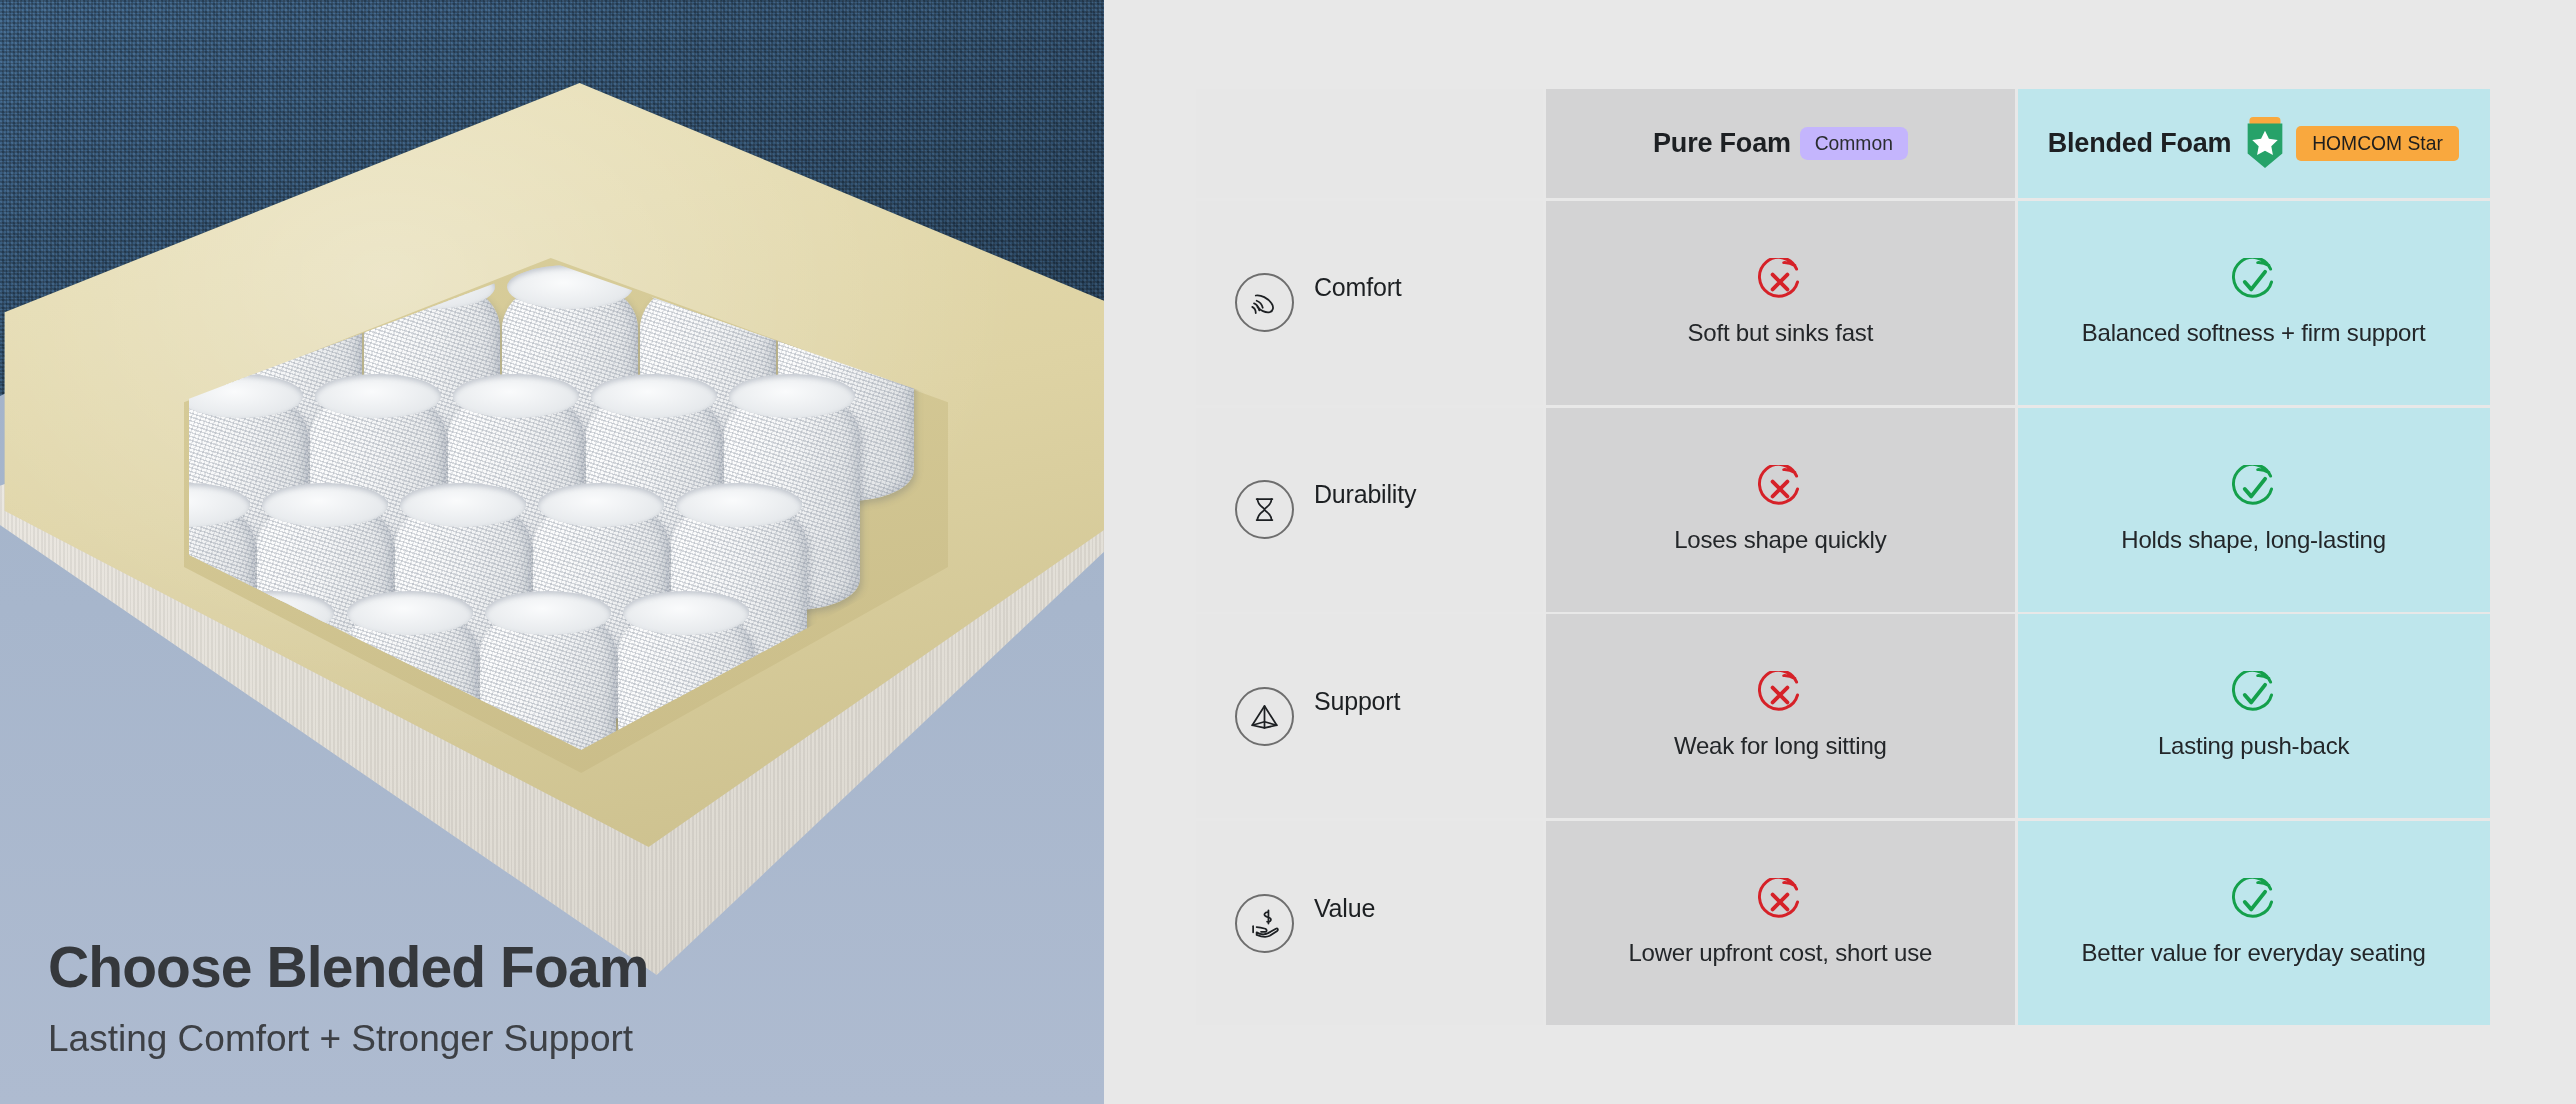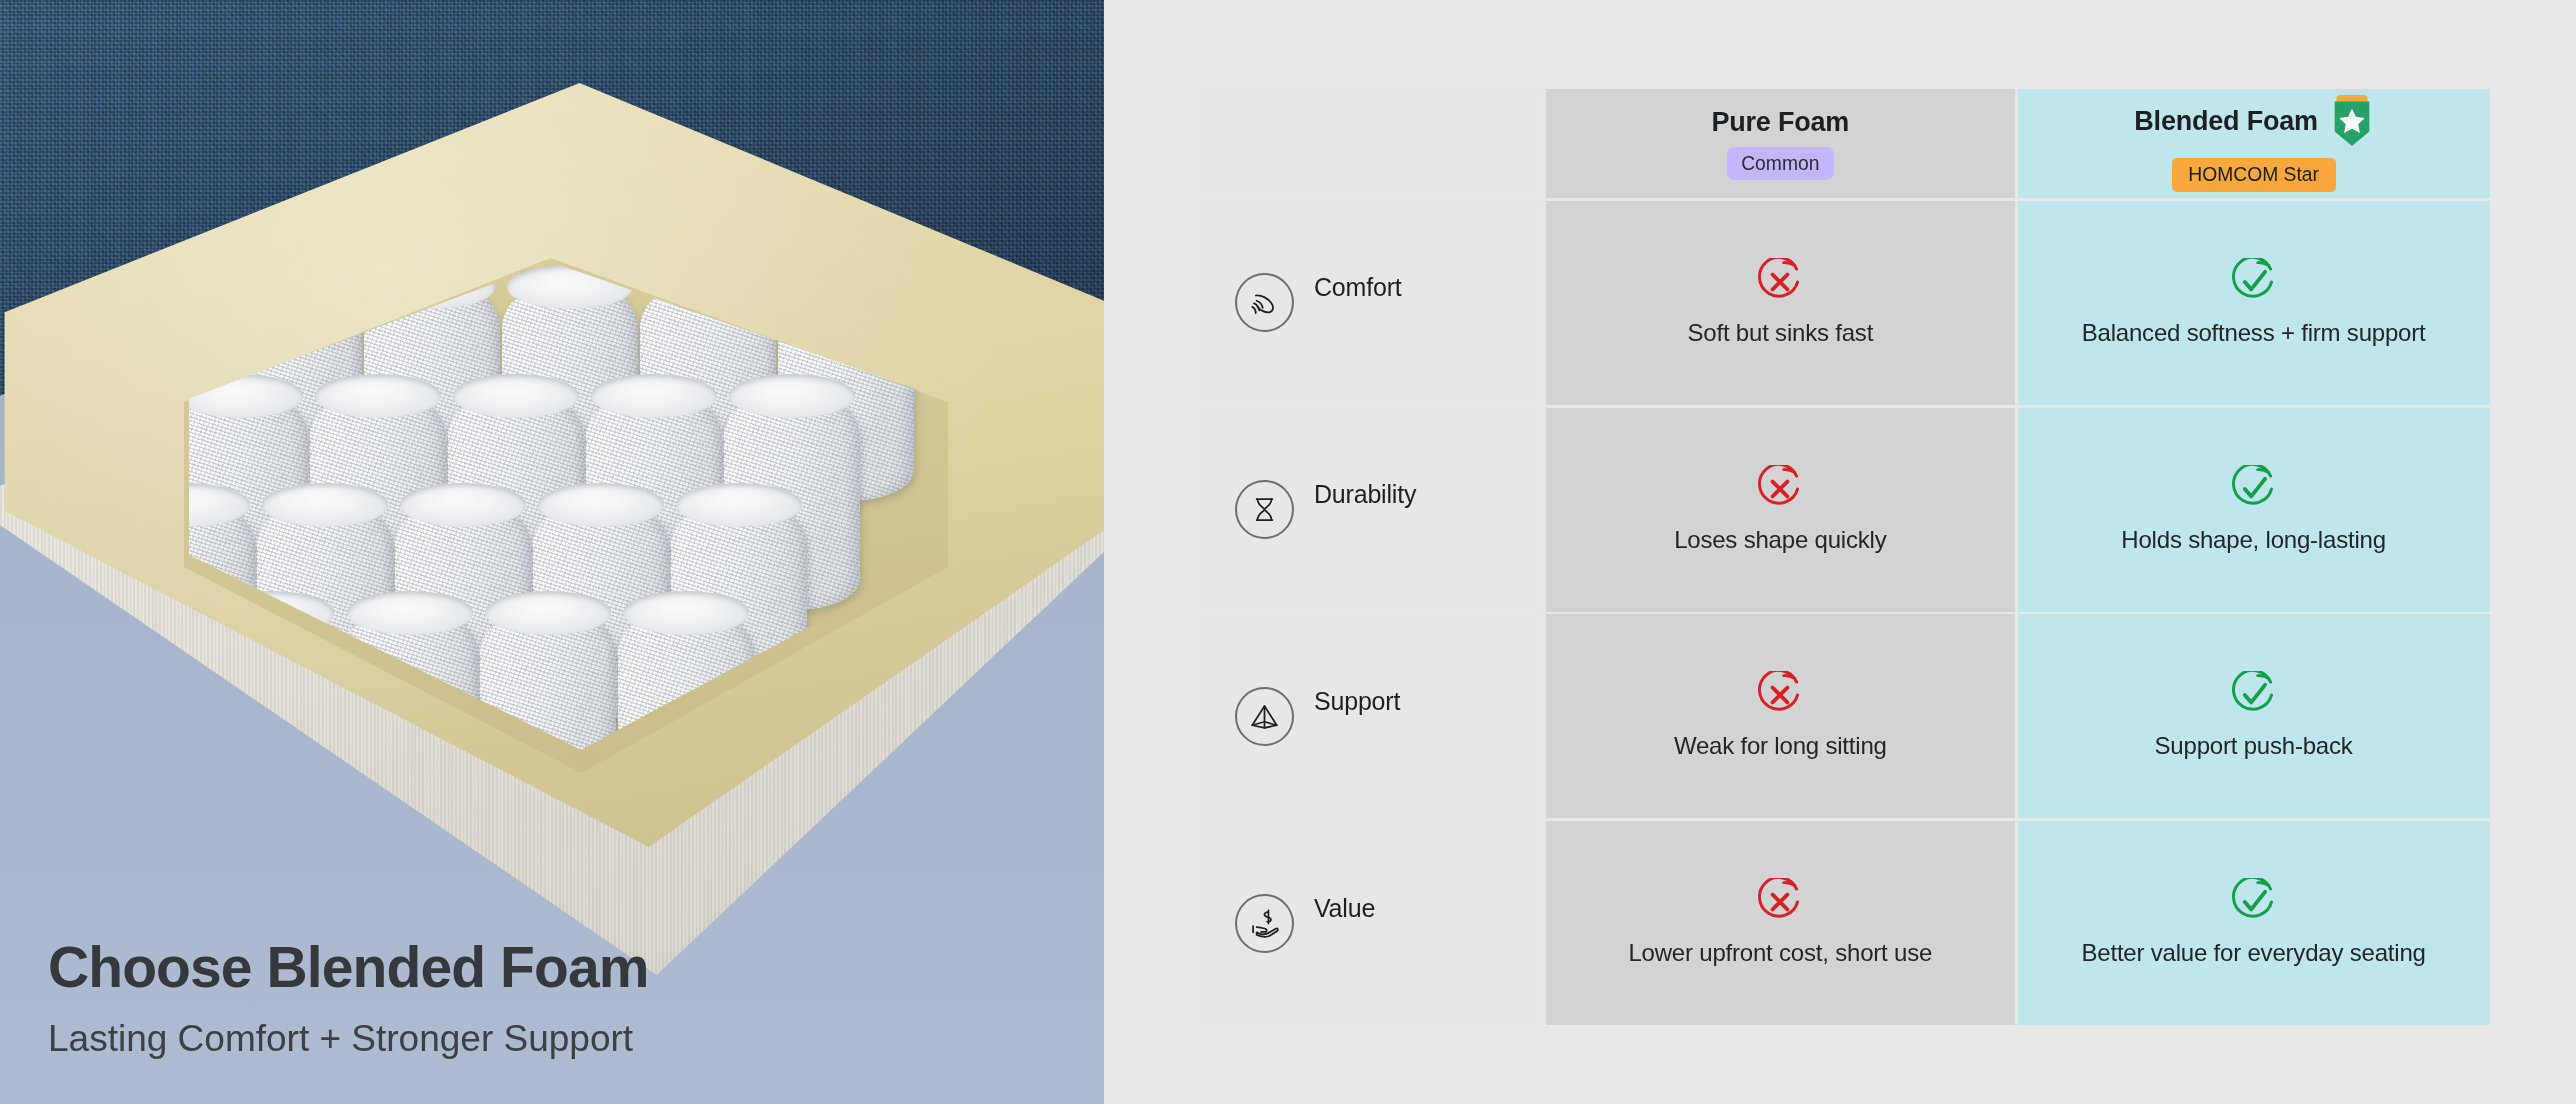--- a/index.html
+++ b/index.html
@@ -102,21 +102,21 @@
     grid-template-columns:347px 469px 472px;
     grid-template-rows:109px 204px 204px 204px 204px;
     gap:2.8px;
   }
   .cell{ position:relative; display:flex; align-items:center; justify-content:center; }
   .c-label { background:#E7E7E7; }
   .c-pure  { background:#D3D3D4; }
   .c-blend { background:#BEE6EC; }
 
   
-  .hd{ flex-direction:column; gap:9.2px; }
+  .hd{ flex-direction:row; gap:9.2px; }
   .hd-title{ font-size:27px; font-weight:600; color:#1D2023; letter-spacing:-0.2px; }
   .pill{
     display:inline-block; background:#c4b5fd; color:#2A2D30;
     font-size:19.3px; padding:4.6px 14.7px; border-radius:7.4px; line-height:1.2;
   }
   .pill-star{
     display:inline-block; background:#F9A83E; color:#1E1E1E;
     font-size:19.3px; padding:5.5px 16.6px; border-radius:5px; line-height:1.2; font-weight:500;
   }
   .hd-row{ display:flex; align-items:center; gap:13px; }
@@ -283,21 +283,21 @@
         </span>
         <span class="val-text">Weak for long sitting</span>
       </div>
       <div class="cell c-blend val">
         <span class="mark">
           <svg viewBox="0 0 52 52" fill="none" stroke="#14A04B" stroke-width="3.2" stroke-linecap="round">
             <path d="M44 12 A21 21 0 1 0 45 26 M42 8 A22 22 0 0 0 30 5"></path>
             <path d="M16 26 L23 34 L38 15" stroke-width="4.2" stroke-linejoin="round"></path>
           </svg>
         </span>
-        <span class="val-text">Support push-back</span>
+        <span class="val-text">Lasting push-back</span>
       </div>
 
       <div class="cell c-label">
         <div class="label-inner">
           <span class="icon-circle">
             <svg viewBox="0 0 40 40" fill="none" stroke="#1D2023" stroke-width="2" stroke-linecap="round" stroke-linejoin="round">
               <path d="M24 7 C20 7 19 10 21 11.5 C23 13 26 13 27 14.5 C28 16.5 26 18.5 23 18"></path>
               <path d="M24.5 5 L24.5 20"></path>
               <path d="M7 23 L7 30"></path>
               <path d="M11 24 C14 24 18 25 21 26 C23 27 23 29 21 29.5 L16 29.5"></path>

